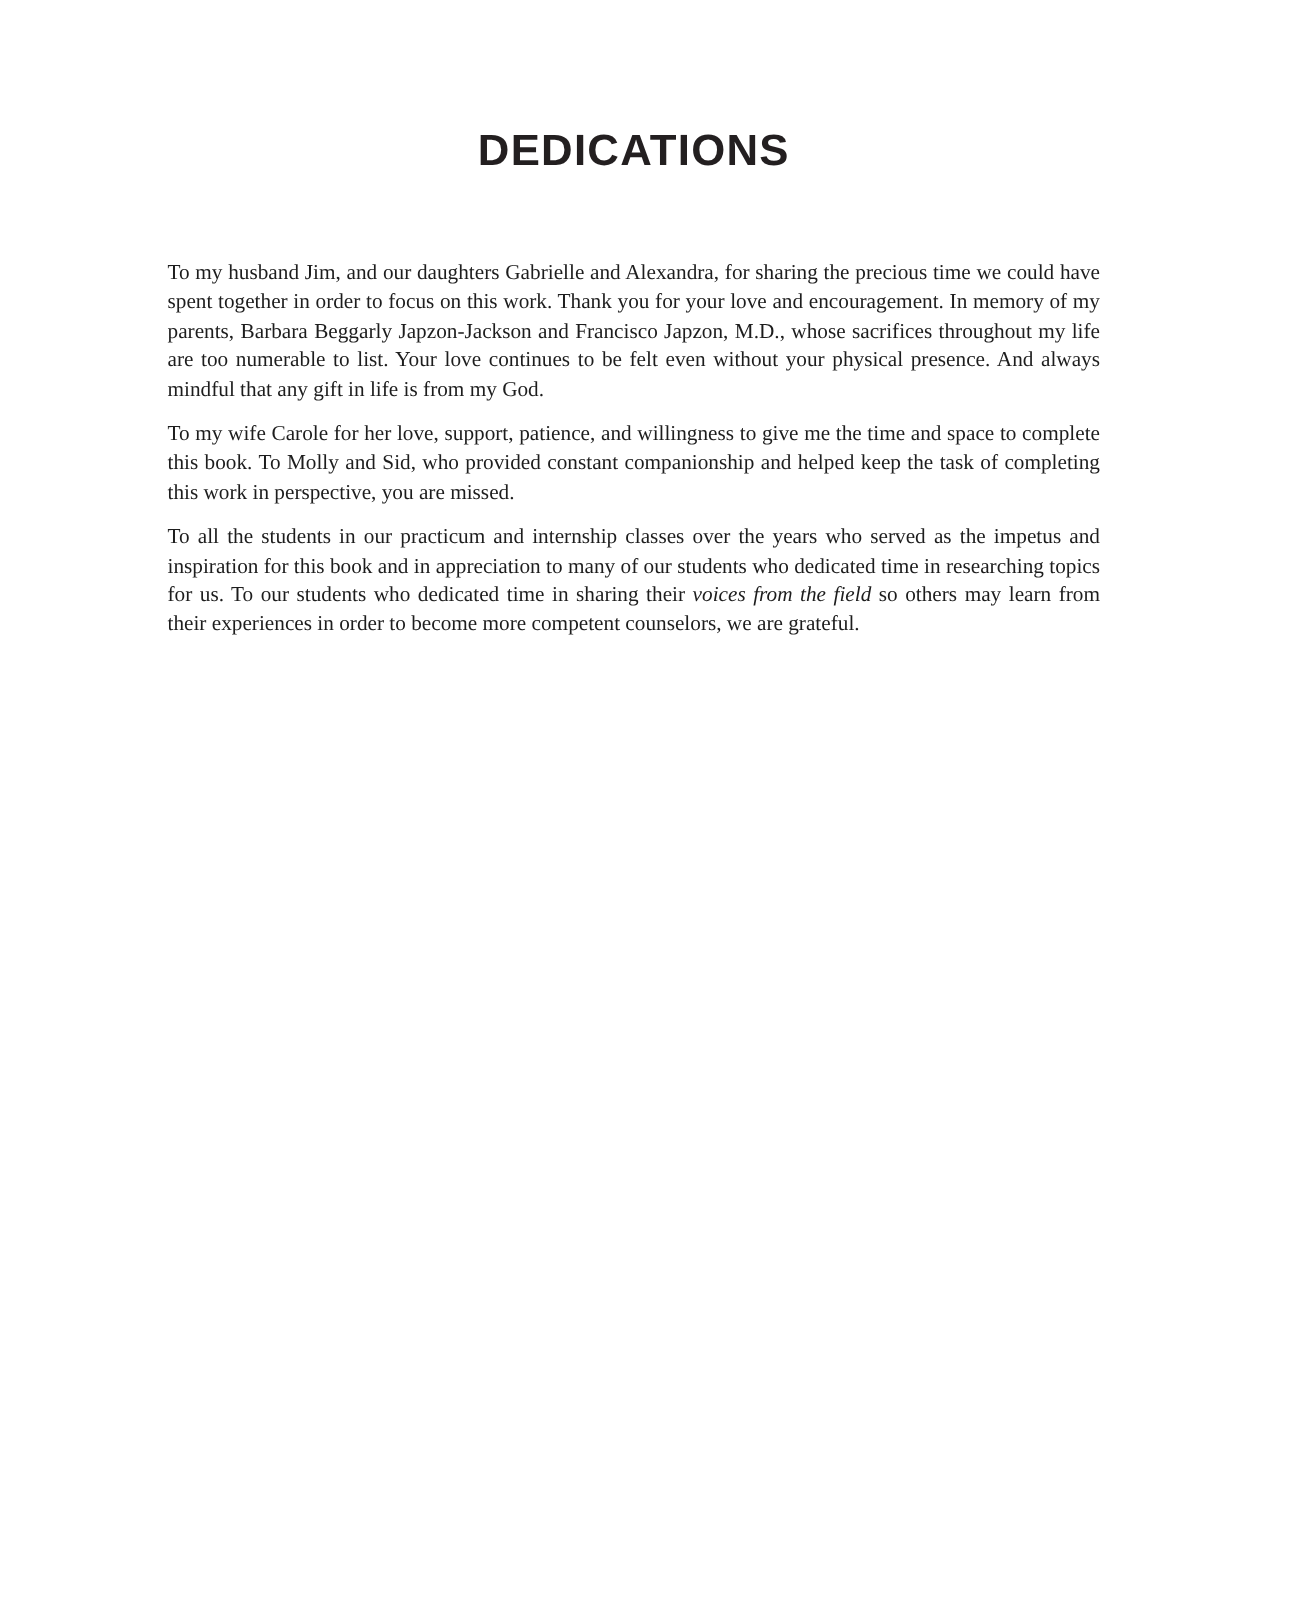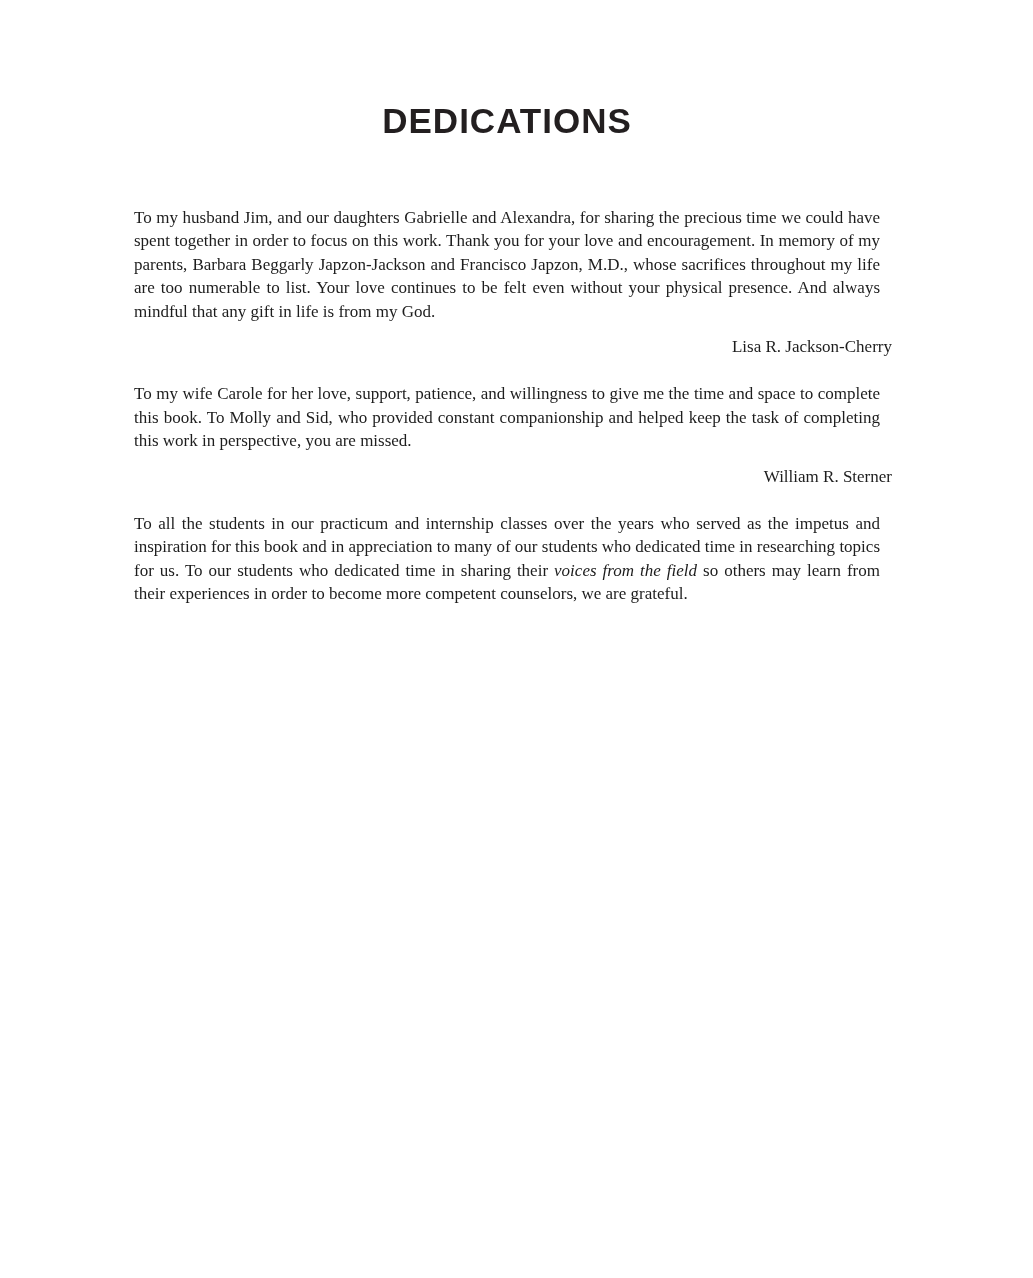--- a/index.html
+++ b/index.html
@@ -66,26 +66,24 @@
 <body>
 
 <div class="page">
 
   <h1 class="title">DEDICATIONS</h1>
 
   <div class="content">
 
     <div>
       <p class="dedication-text"><span>To my husband Jim, and our daughters Gabrielle and Alexandra, for sharing the precious time we could have spent together in order to focus on this work. Thank you for your love and encouragement. In memory of my parents, Barbara Beggarly Japzon-Jackson and Francisco Japzon, M.D., whose sacrifices throughout my life are too numerable to list. Your love continues to be felt even without your physical presence. And always mindful that any gift in life is from my God.</span></p>
-      <div class="attribution">Lisa R. Jackson-Cherry</div>
     </div>
 
     <div>
       <p class="dedication-text"><span>To my wife Carole for her love, support, patience, and willingness to give me the time and space to complete this book. To Molly and Sid, who provided constant companionship and helped keep the task of completing this work in perspective, you are missed.</span></p>
-      <div class="attribution">William R. Sterner</div>
     </div>
 
     <div>
       <p class="dedication-text"><span>To all the students in our practicum and internship classes over the years who served as the impetus and inspiration for this book and in appreciation to many of our students who dedicated time in researching topics for us. To our students who dedicated time in sharing their </span><em>voices from the field</em><span> so others may learn from their experiences in order to become more competent counselors, we are grateful.</span></p>
     </div>
 
   </div>
 
   <div class="page-number">iii</div>
 

